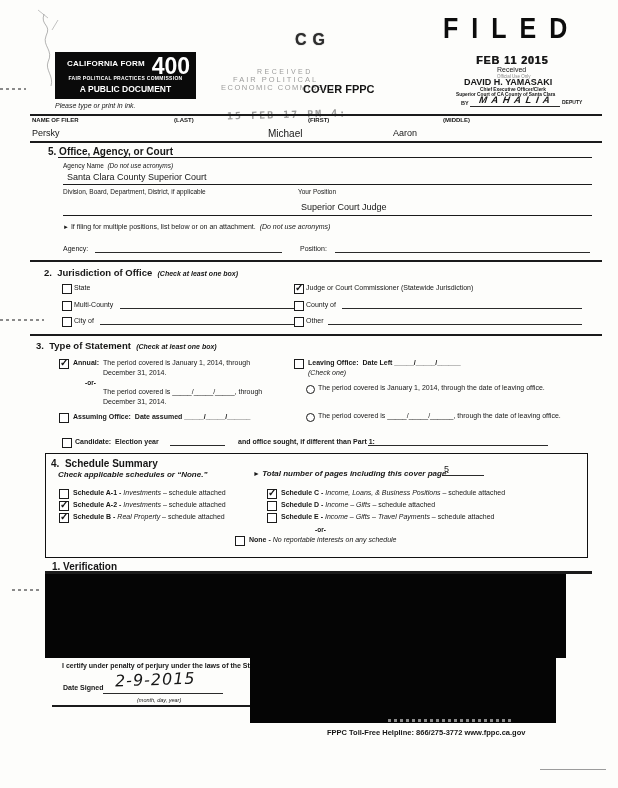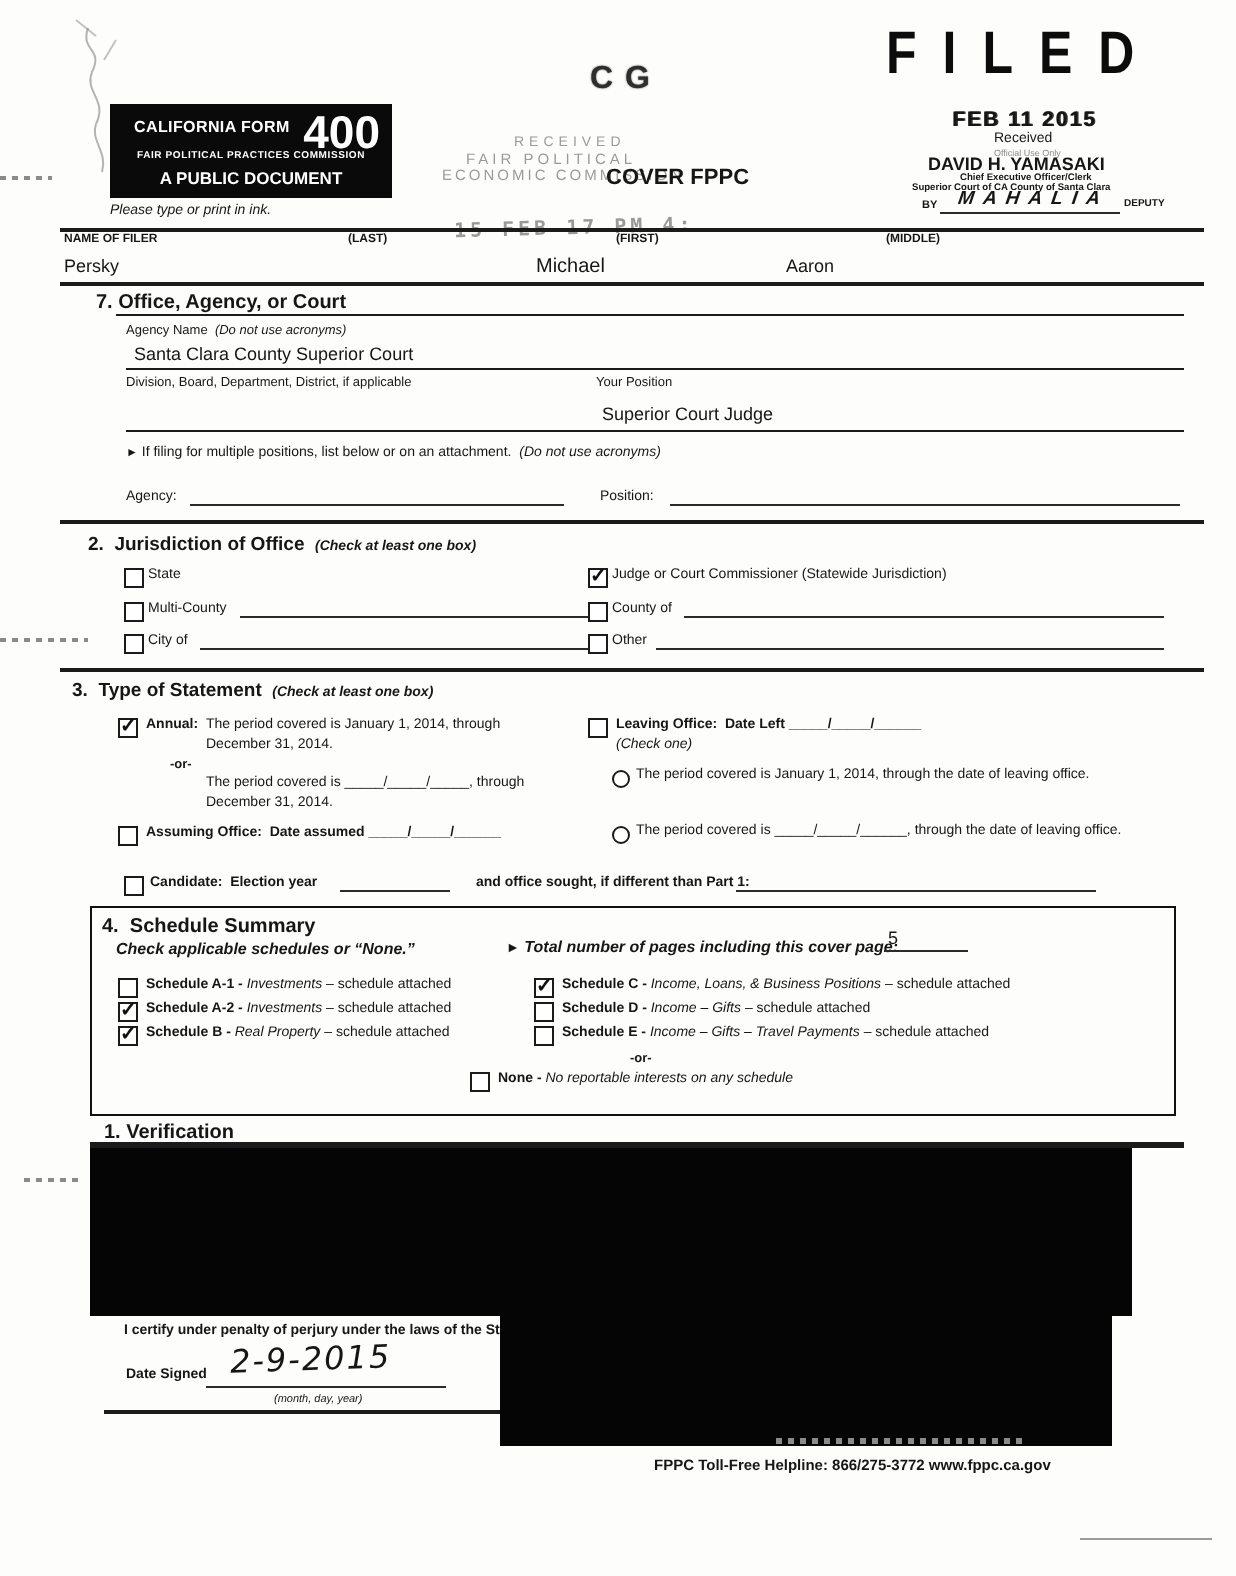--- a/index.html
+++ b/index.html
@@ -65,21 +65,21 @@
   <div class="rule" style="left:30px;top:114px;width:572px;height:2px"></div>
   <div class="t b" style="left:32px;top:117px;font-size:6px">NAME OF FILER</div>
   <div class="t b" style="left:174px;top:117px;font-size:6px">(LAST)</div>
   <div class="t b" style="left:308px;top:117px;font-size:6px">(FIRST)</div>
   <div class="t b" style="left:443px;top:117px;font-size:6px">(MIDDLE)</div>
   <div class="t" style="left:32px;top:128px;font-size:9px">Persky</div>
   <div class="t" style="left:268px;top:128px;font-size:10px">Michael</div>
   <div class="t" style="left:393px;top:128px;font-size:9px">Aaron</div>
   <div class="rule" style="left:30px;top:141px;width:572px;height:2.4px"></div>
 
-  <div class="t b" style="left:48px;top:146px;font-size:10px">7. Office, Agency, or Court</div>
+  <div class="t b" style="left:48px;top:146px;font-size:10px">5. Office, Agency, or Court</div>
   <div class="rule" style="left:58px;top:157px;width:534px;height:1.4px"></div>
   <div class="t" style="left:63px;top:162px;font-size:6.5px">
     <span>Agency Name</span>&nbsp;
     <span class="i">(Do not use acronyms)</span>
   </div>
   <div class="t" style="left:67px;top:172px;font-size:9px">Santa Clara County Superior Court</div>
   <div class="rule" style="left:63px;top:184px;width:529px;height:1.4px"></div>
   <div class="t" style="left:63px;top:188px;font-size:6.5px">Division, Board, Department, District, if applicable</div>
   <div class="t" style="left:298px;top:188px;font-size:6.5px">Your Position</div>
   <div class="t" style="left:301px;top:202px;font-size:9px">Superior Court Judge</div>

